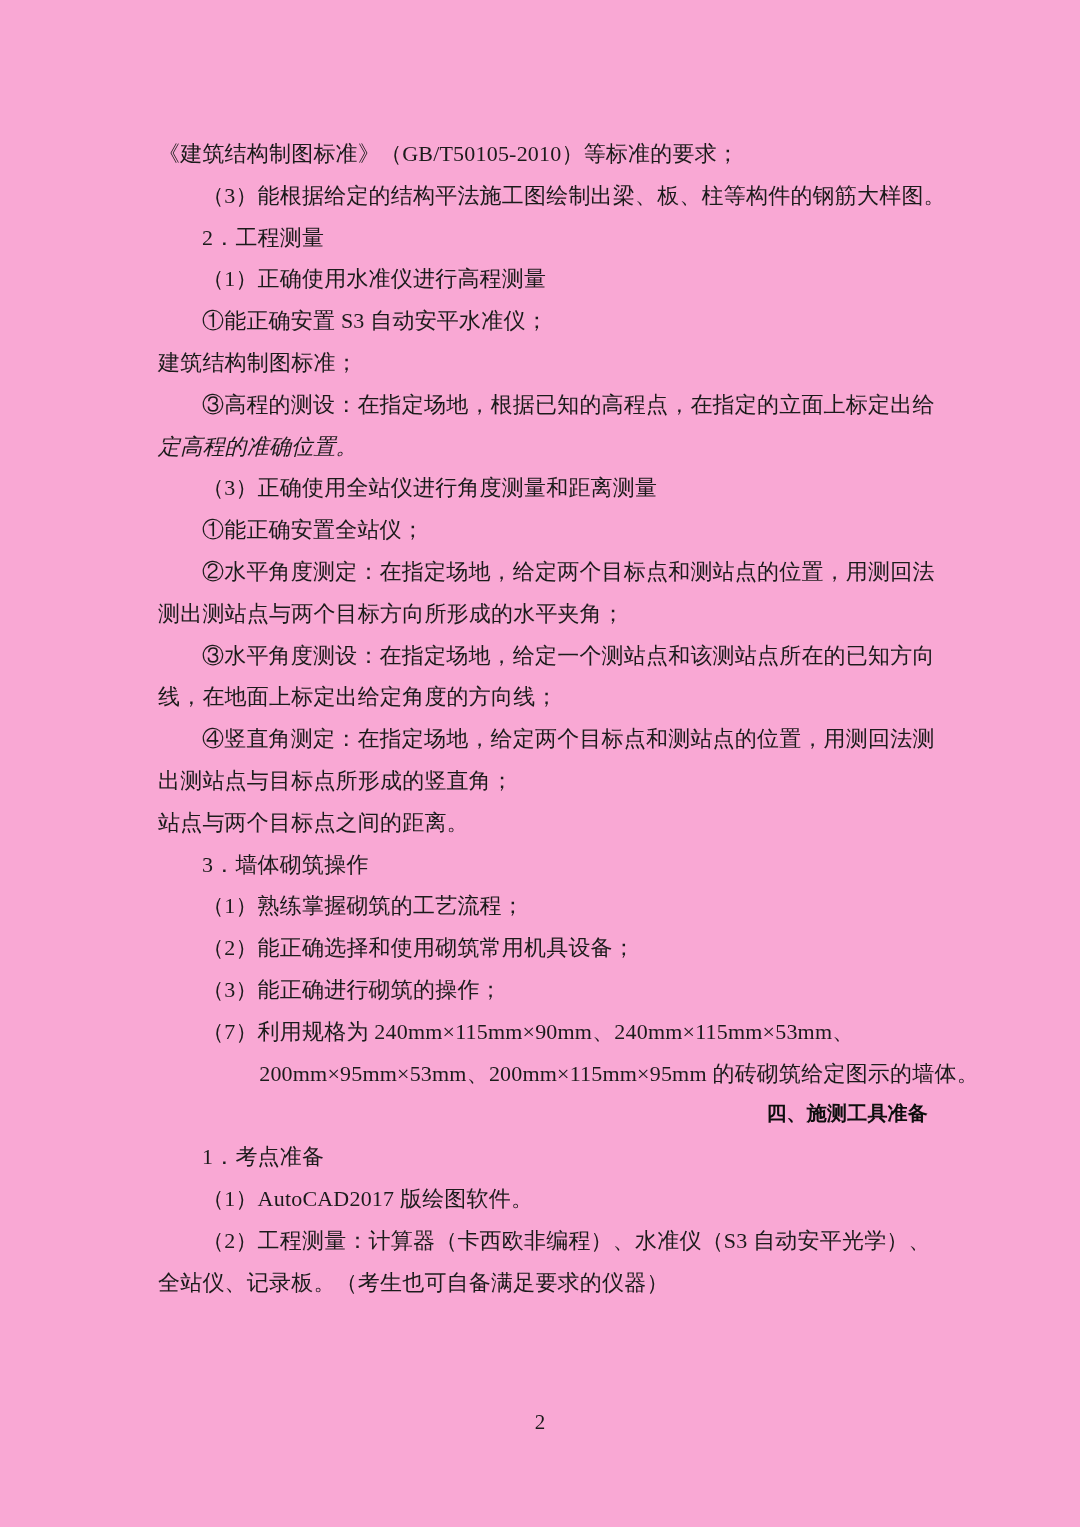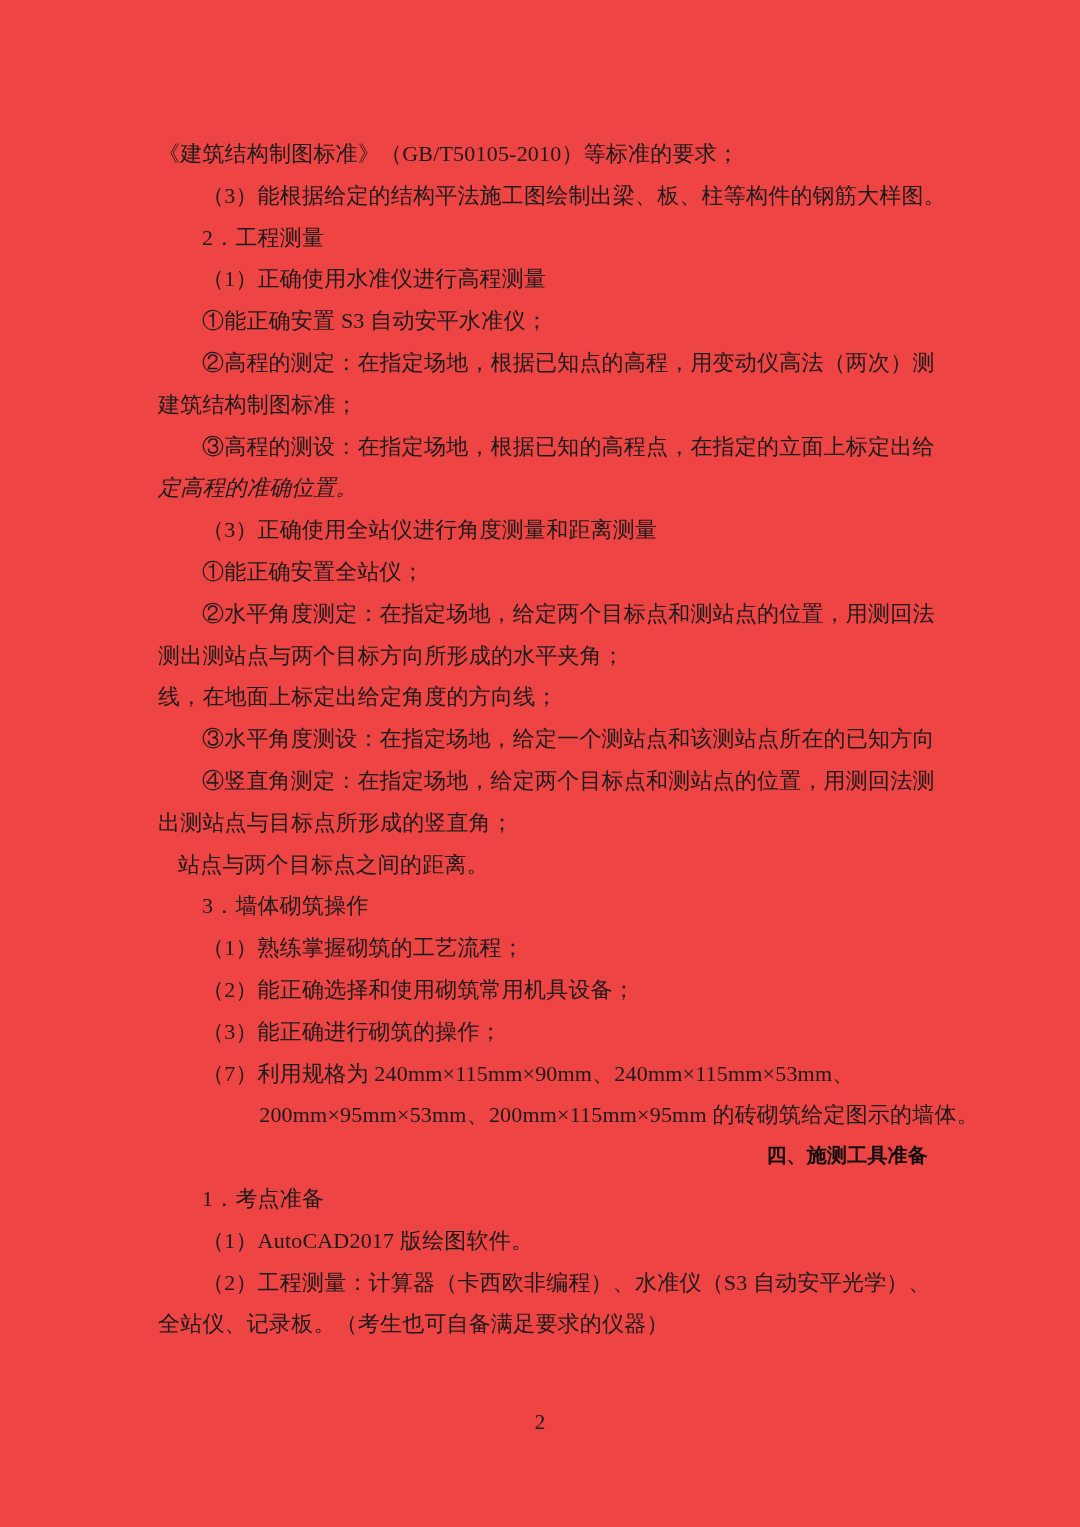--- a/index.html
+++ b/index.html
@@ -4,21 +4,21 @@
 <style>
   * { margin: 0; padding: 0; box-sizing: border-box; }
   html, body {
     background: #ffffff;
     font-family: "Liberation Serif", "DejaVu Serif", serif;
   }
   .page {
     position: relative;
     width: 1080px;
     height: 1527px;
-    background: #ef4444;
+    background: #f9a8d4;
     overflow: hidden;
   }
   .content {
     position: absolute;
     left: 158px;
     top: 133px;
     width: 770px;
   }
   .line {
     font-size: 22px;
@@ -49,33 +49,32 @@
 </head>
 <body>
 
 <div class="page">
   <div class="content" id="lines-container">
       <div class="line" style="padding-left: 0px;">《建筑结构制图标准》（GB/T50105-2010）等标准的要求；</div>
       <div class="line" style="padding-left: 44px;">（3）能根据给定的结构平法施工图绘制出梁、板、柱等构件的钢筋大样图。</div>
       <div class="line" style="padding-left: 44px;">2．工程测量</div>
       <div class="line" style="padding-left: 44px;">（1）正确使用水准仪进行高程测量</div>
       <div class="line" style="padding-left: 44px;">①能正确安置 S3 自动安平水准仪；</div>
-      <div class="line" style="padding-left: 44px;">②高程的测定：在指定场地，根据已知点的高程，用变动仪高法（两次）测</div>
       <div class="line" style="padding-left: 0px;">建筑结构制图标准；</div>
       <div class="line" style="padding-left: 44px;">③高程的测设：在指定场地，根据已知的高程点，在指定的立面上标定出给</div>
       <div class="line" style="padding-left: 0px; font-style: italic;">定高程的准确位置。</div>
       <div class="line" style="padding-left: 44px;">（3）正确使用全站仪进行角度测量和距离测量</div>
       <div class="line" style="padding-left: 44px;">①能正确安置全站仪；</div>
       <div class="line" style="padding-left: 44px;">②水平角度测定：在指定场地，给定两个目标点和测站点的位置，用测回法</div>
       <div class="line" style="padding-left: 0px;">测出测站点与两个目标方向所形成的水平夹角；</div>
+      <div class="line" style="padding-left: 44px;">③水平角度测设：在指定场地，给定一个测站点和该测站点所在的已知方向</div>
       <div class="line" style="padding-left: 0px;">线，在地面上标定出给定角度的方向线；</div>
-      <div class="line" style="padding-left: 44px;">③水平角度测设：在指定场地，给定一个测站点和该测站点所在的已知方向</div>
       <div class="line" style="padding-left: 44px;">④竖直角测定：在指定场地，给定两个目标点和测站点的位置，用测回法测</div>
       <div class="line" style="padding-left: 0px;">出测站点与目标点所形成的竖直角；</div>
-      <div class="line" style="padding-left: 0px; margin-left: 20px;">站点与两个目标点之间的距离。</div>
+      <div class="line" style="padding-left: 0px;">站点与两个目标点之间的距离。</div>
       <div class="line" style="padding-left: 44px;">3．墙体砌筑操作</div>
       <div class="line" style="padding-left: 44px;">（1）熟练掌握砌筑的工艺流程；</div>
       <div class="line" style="padding-left: 44px;">（2）能正确选择和使用砌筑常用机具设备；</div>
       <div class="line" style="padding-left: 44px;">（3）能正确进行砌筑的操作；</div>
       <div class="line" style="padding-left: 44px;">（7）利用规格为 240mm×115mm×90mm、240mm×115mm×53mm、</div>
       <div class="line" style="padding-left: 101.2px;">200mm×95mm×53mm、200mm×115mm×95mm 的砖砌筑给定图示的墙体。</div>
       <div class="line heading" style="padding-left: 0px;">四、施测工具准备</div>
       <div class="line" style="padding-left: 44px;">1．考点准备</div>
       <div class="line" style="padding-left: 44px;">（1）AutoCAD2017 版绘图软件。</div>
       <div class="line" style="padding-left: 44px;">（2）工程测量：计算器（卡西欧非编程）、水准仪（S3 自动安平光学）、</div>

